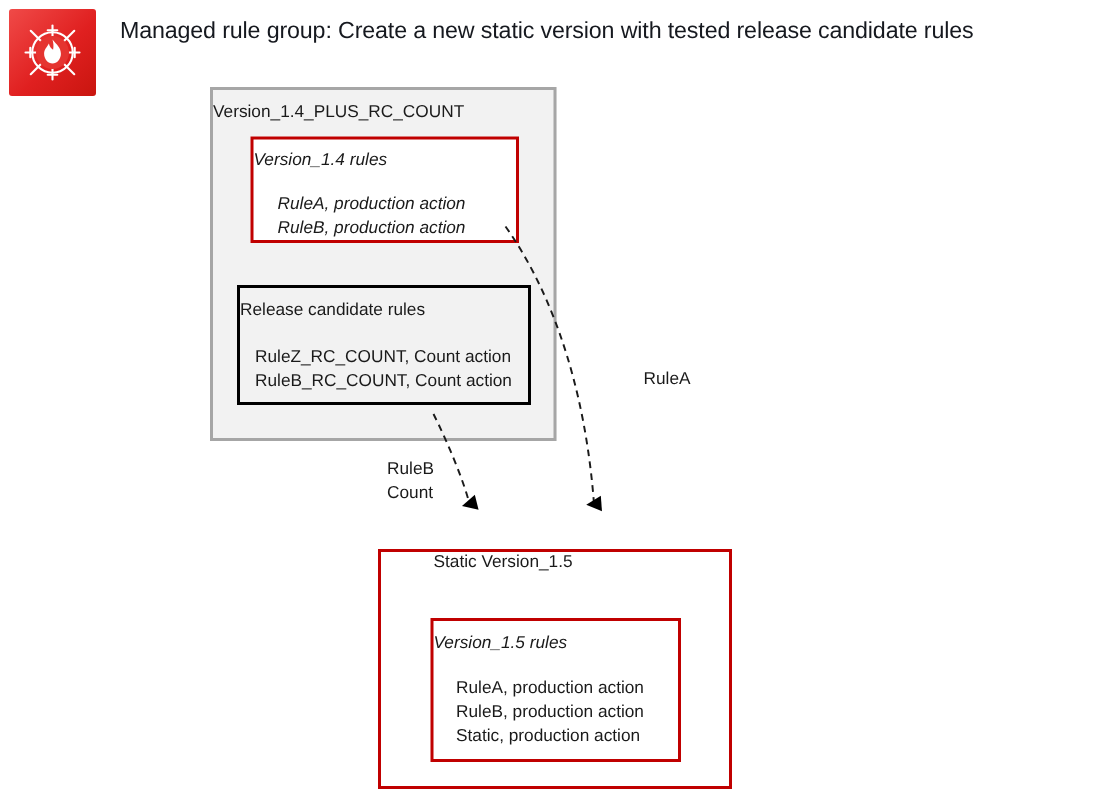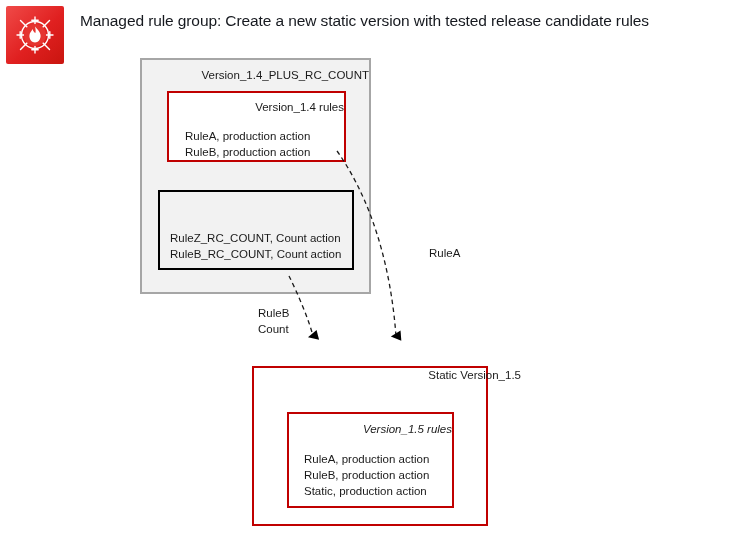--- a/index.html
+++ b/index.html
@@ -39,21 +39,21 @@
     color: #16191f;
     white-space: nowrap;
   }
 
   
   .box {
     position: absolute;
     box-sizing: border-box;
   }
   .box-title {
-    text-align: right;
+    text-align: left;
     font-size: 11.5px;
     line-height: 15px;
     white-space: nowrap;
   }
   .rule-line {
     font-size: 11.5px;
     line-height: 16px;
     white-space: nowrap;
   }
 
@@ -74,20 +74,21 @@
   }
 
   
   #version14-box {
     left: 167px;
     top: 91px;
     width: 179px;
     height: 71px;
     background: #ffffff;
     border: 2px solid #c00000;
+    font-style: italic;
   }
   #version14-title {
     position: absolute;
     left: 0;
     top: 7px;
     width: 100%;
   }
   #version14-rules {
     position: absolute;
     left: 16px;
@@ -208,20 +209,21 @@
 
 <div class="box" id="version14-box">
   <div class="box-title" id="version14-title">Version_1.4 rules</div>
   <div id="version14-rules">
     <div class="rule-line">RuleA, production action</div>
     <div class="rule-line">RuleB, production action</div>
   </div>
 </div>
 
 <div class="box" id="rc-box">
+  <div class="box-title" id="rc-title">Release candidate rules</div>
   <div id="rc-rules">
     <div class="rule-line">RuleZ_RC_COUNT, Count action</div>
     <div class="rule-line">RuleB_RC_COUNT, Count action</div>
   </div>
 </div>
 
 <div class="box" id="static15-box">
   <div class="box-title" id="static15-title">Static Version_1.5</div>
 </div>
 

